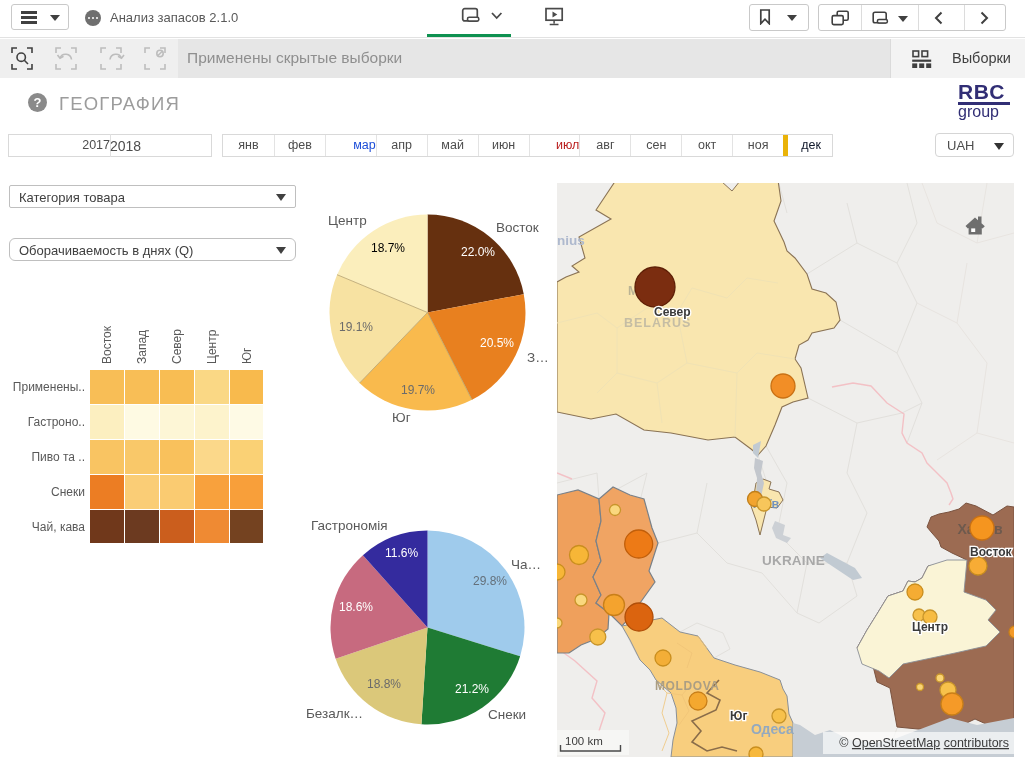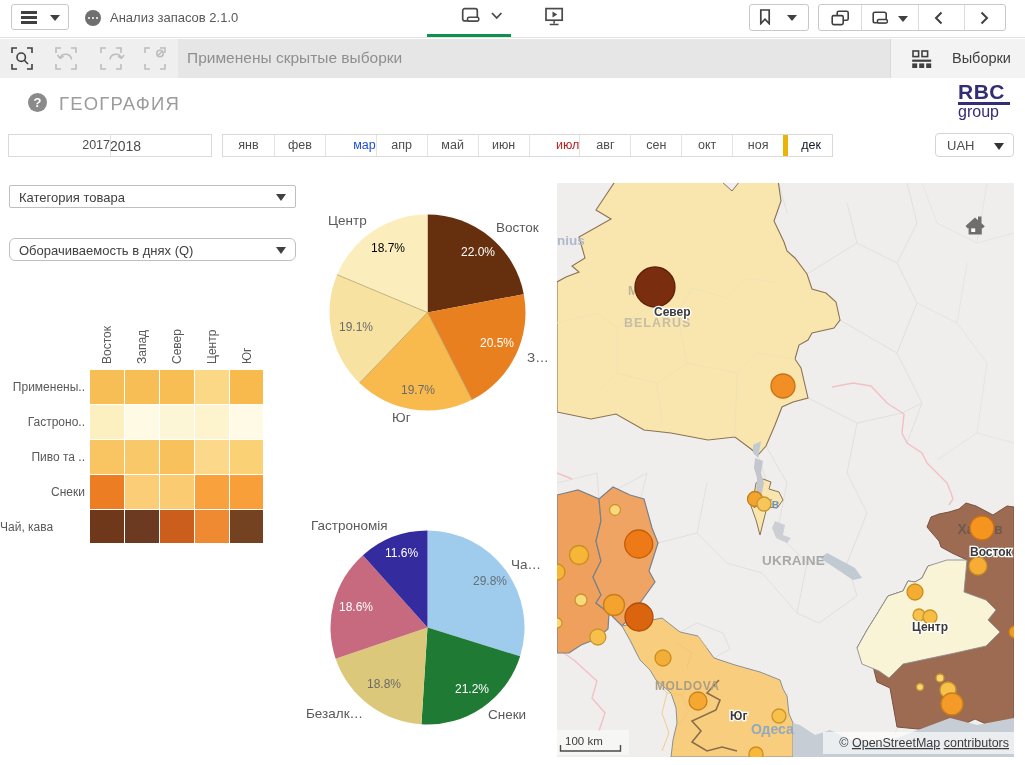--- a/index.html
+++ b/index.html
@@ -158,21 +158,21 @@
 <div class="abs" style="left:229.6px;top:474.7px;width:33.9px;height:33.9px;background:#F89F3A"></div>
 <div class="abs" style="left:90.0px;top:509.6px;width:33.9px;height:33.9px;background:#70381B"></div>
 <div class="abs" style="left:124.9px;top:509.6px;width:33.9px;height:33.9px;background:#6C3A20"></div>
 <div class="abs" style="left:159.8px;top:509.6px;width:33.9px;height:33.9px;background:#CB5E1D"></div>
 <div class="abs" style="left:194.7px;top:509.6px;width:33.9px;height:33.9px;background:#EF8A33"></div>
 <div class="abs" style="left:229.6px;top:509.6px;width:33.9px;height:33.9px;background:#744220"></div>
 <div class="txt" style="left:0;top:380px;width:85px;text-align:right;font-size:12px;color:#595959">Применены..</div>
 <div class="txt" style="left:0;top:415px;width:85px;text-align:right;font-size:12px;color:#595959">Гастроно..</div>
 <div class="txt" style="left:0;top:450px;width:85px;text-align:right;font-size:12px;color:#595959">Пиво та ..</div>
 <div class="txt" style="left:0;top:485px;width:85px;text-align:right;font-size:12px;color:#595959">Снеки</div>
-<div class="txt" style="left:0;top:520px;width:85px;font-size:12px;color:#595959">Чай, кава</div>
+<div class="txt" style="left:0;top:520px;width:85px;text-align:right;font-size:12px;color:#595959">Чай, кава</div>
 <div class="txt" style="left:100px;top:364px;font-size:12px;color:#595959;transform:rotate(-90deg);transform-origin:0 0">Восток</div>
 <div class="txt" style="left:135px;top:364px;font-size:12px;color:#595959;transform:rotate(-90deg);transform-origin:0 0">Запад</div>
 <div class="txt" style="left:170px;top:364px;font-size:12px;color:#595959;transform:rotate(-90deg);transform-origin:0 0">Север</div>
 <div class="txt" style="left:205px;top:364px;font-size:12px;color:#595959;transform:rotate(-90deg);transform-origin:0 0">Центр</div>
 <div class="txt" style="left:240px;top:364px;font-size:12px;color:#595959;transform:rotate(-90deg);transform-origin:0 0">Юг</div>
 
 <svg class="abs" style="left:329px;top:214px" width="197" height="197" viewBox="0 0 197 197">
   <path d="M98.5,98.5 L98.50,0.50 A98,98 0 0 1 194.76,80.14 Z" fill="#66300F"></path>
   <path d="M98.5,98.5 L194.76,80.14 A98,98 0 0 1 142.99,185.82 Z" fill="#E8801F"></path>
   <path d="M98.5,98.5 L142.99,185.82 A98,98 0 0 1 30.52,169.09 Z" fill="#F9BA4D"></path>

